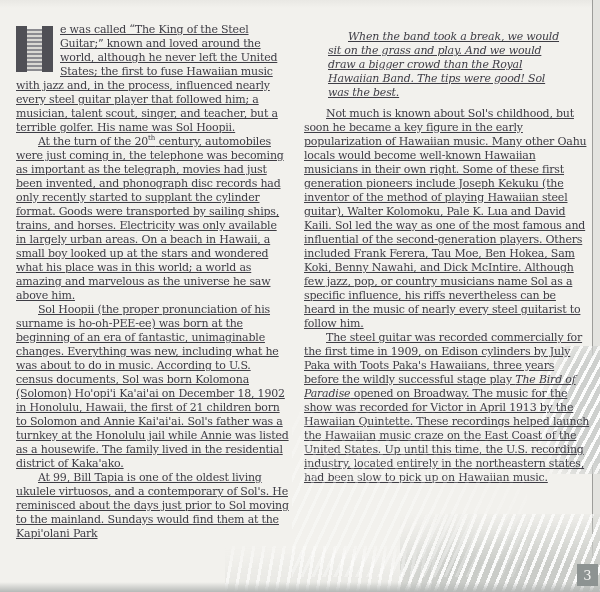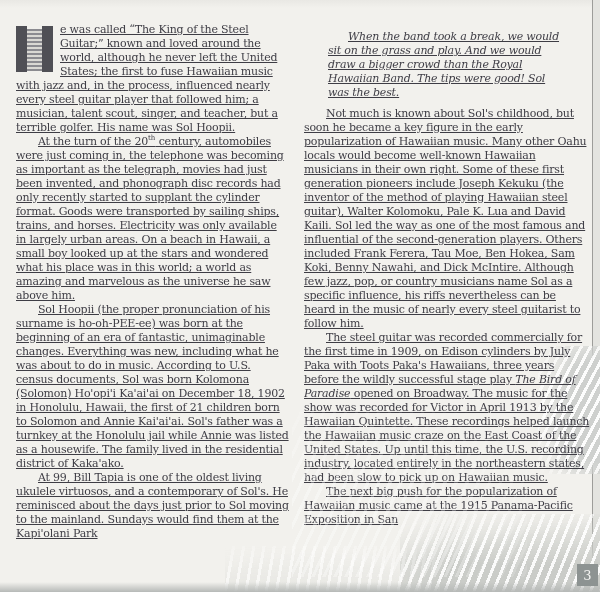--- a/index.html
+++ b/index.html
@@ -78,21 +78,20 @@
           <span class="dc-bar"></span>
         </span><span>e was called “The King of the Steel Guitar;” known and loved around the world, although he never left the United States; the first to fuse Hawaiian music with jazz and, in the process, influenced nearly every steel guitar player that followed him; a musician, talent scout, singer, and teacher, but a terrible golfer. His name was Sol Hoopii.</span></p>
       <p class="para indent"><span>At the turn of the 20</span><sup>th</sup><span> century, automobiles were just coming in, the telephone was becoming as important as the telegraph, movies had just been invented, and phonograph disc records had only recently started to supplant the cylinder format. Goods were transported by sailing ships, trains, and horses. Electricity was only available in largely urban areas. On a beach in Hawaii, a small boy looked up at the stars and wondered what his place was in this world; a world as amazing and marvelous as the universe he saw above him.</span></p>
       <p class="para indent"><span>Sol Hoopii (the proper pronunciation of his surname is ho-oh-PEE-ee) was born at the beginning of an era of fantastic, unimaginable changes. Everything was new, including what he was about to do in music. According to U.S. census documents, Sol was born Kolomona (Solomon) Ho'opi'i Ka'ai'ai on December 18, 1902 in Honolulu, Hawaii, the first of 21 children born to Solomon and Annie Kai'ai'ai. Sol's father was a turnkey at the Honolulu jail while Annie was listed as a housewife. The family lived in the residential district of Kaka'ako.</span></p>
       <p class="para indent"><span>At 99, Bill Tapia is one of the oldest living ukulele virtuosos, and a contemporary of Sol's. He reminisced about the days just prior to Sol moving to the mainland. Sundays would find them at the Kapi'olani Park</span></p>
     </div>
   <div class="col col-right" id="col-right">
       <p class="para quote"><span>When the band took a break, we would sit on the grass and play. And we would draw a bigger crowd than the Royal Hawaiian Band. The tips were good! Sol was the best.</span></p>
       <p class="para indent"><span>Not much is known about Sol's childhood, but soon he became a key figure in the early popularization of Hawaiian music. Many other Oahu locals would become well-known Hawaiian musicians in their own right. Some of these first generation pioneers include Joseph Kekuku (the inventor of the method of playing Hawaiian steel guitar), Walter Kolomoku, Pale K. Lua and David Kaili. Sol led the way as one of the most famous and influential of the second-generation players. Others included Frank Ferera, Tau Moe, Ben Hokea, Sam Koki, Benny Nawahi, and Dick McIntire. Although few jazz, pop, or country musicians name Sol as a specific influence, his riffs nevertheless can be heard in the music of nearly every steel guitarist to follow him.</span></p>
       <p class="para indent"><span>The steel guitar was recorded commercially for the first time in 1909, on Edison cylinders by July Paka with Toots Paka's Hawaiians, three years before the wildly successful stage play </span><span class="it">The Bird of Paradise</span><span> opened on Broadway. The music for the show was recorded for Victor in April 1913 by the Hawaiian Quintette. These recordings helped launch the Hawaiian music craze on the East Coast of the United States. Up until this time, the U.S. recording industry, located entirely in the northeastern states, had been slow to pick up on Hawaiian music.</span></p>
-      <p class="para indent"><span>The next big push for the popularization of Hawaiian music came at the 1915 Panama-Pacific Exposition in San</span></p>
     </div>
 
   <div class="bottom-edge"></div>
 
   <div class="pagenum">
     <span>3</span>
   </div>
 </div>
 
 </body></html>

